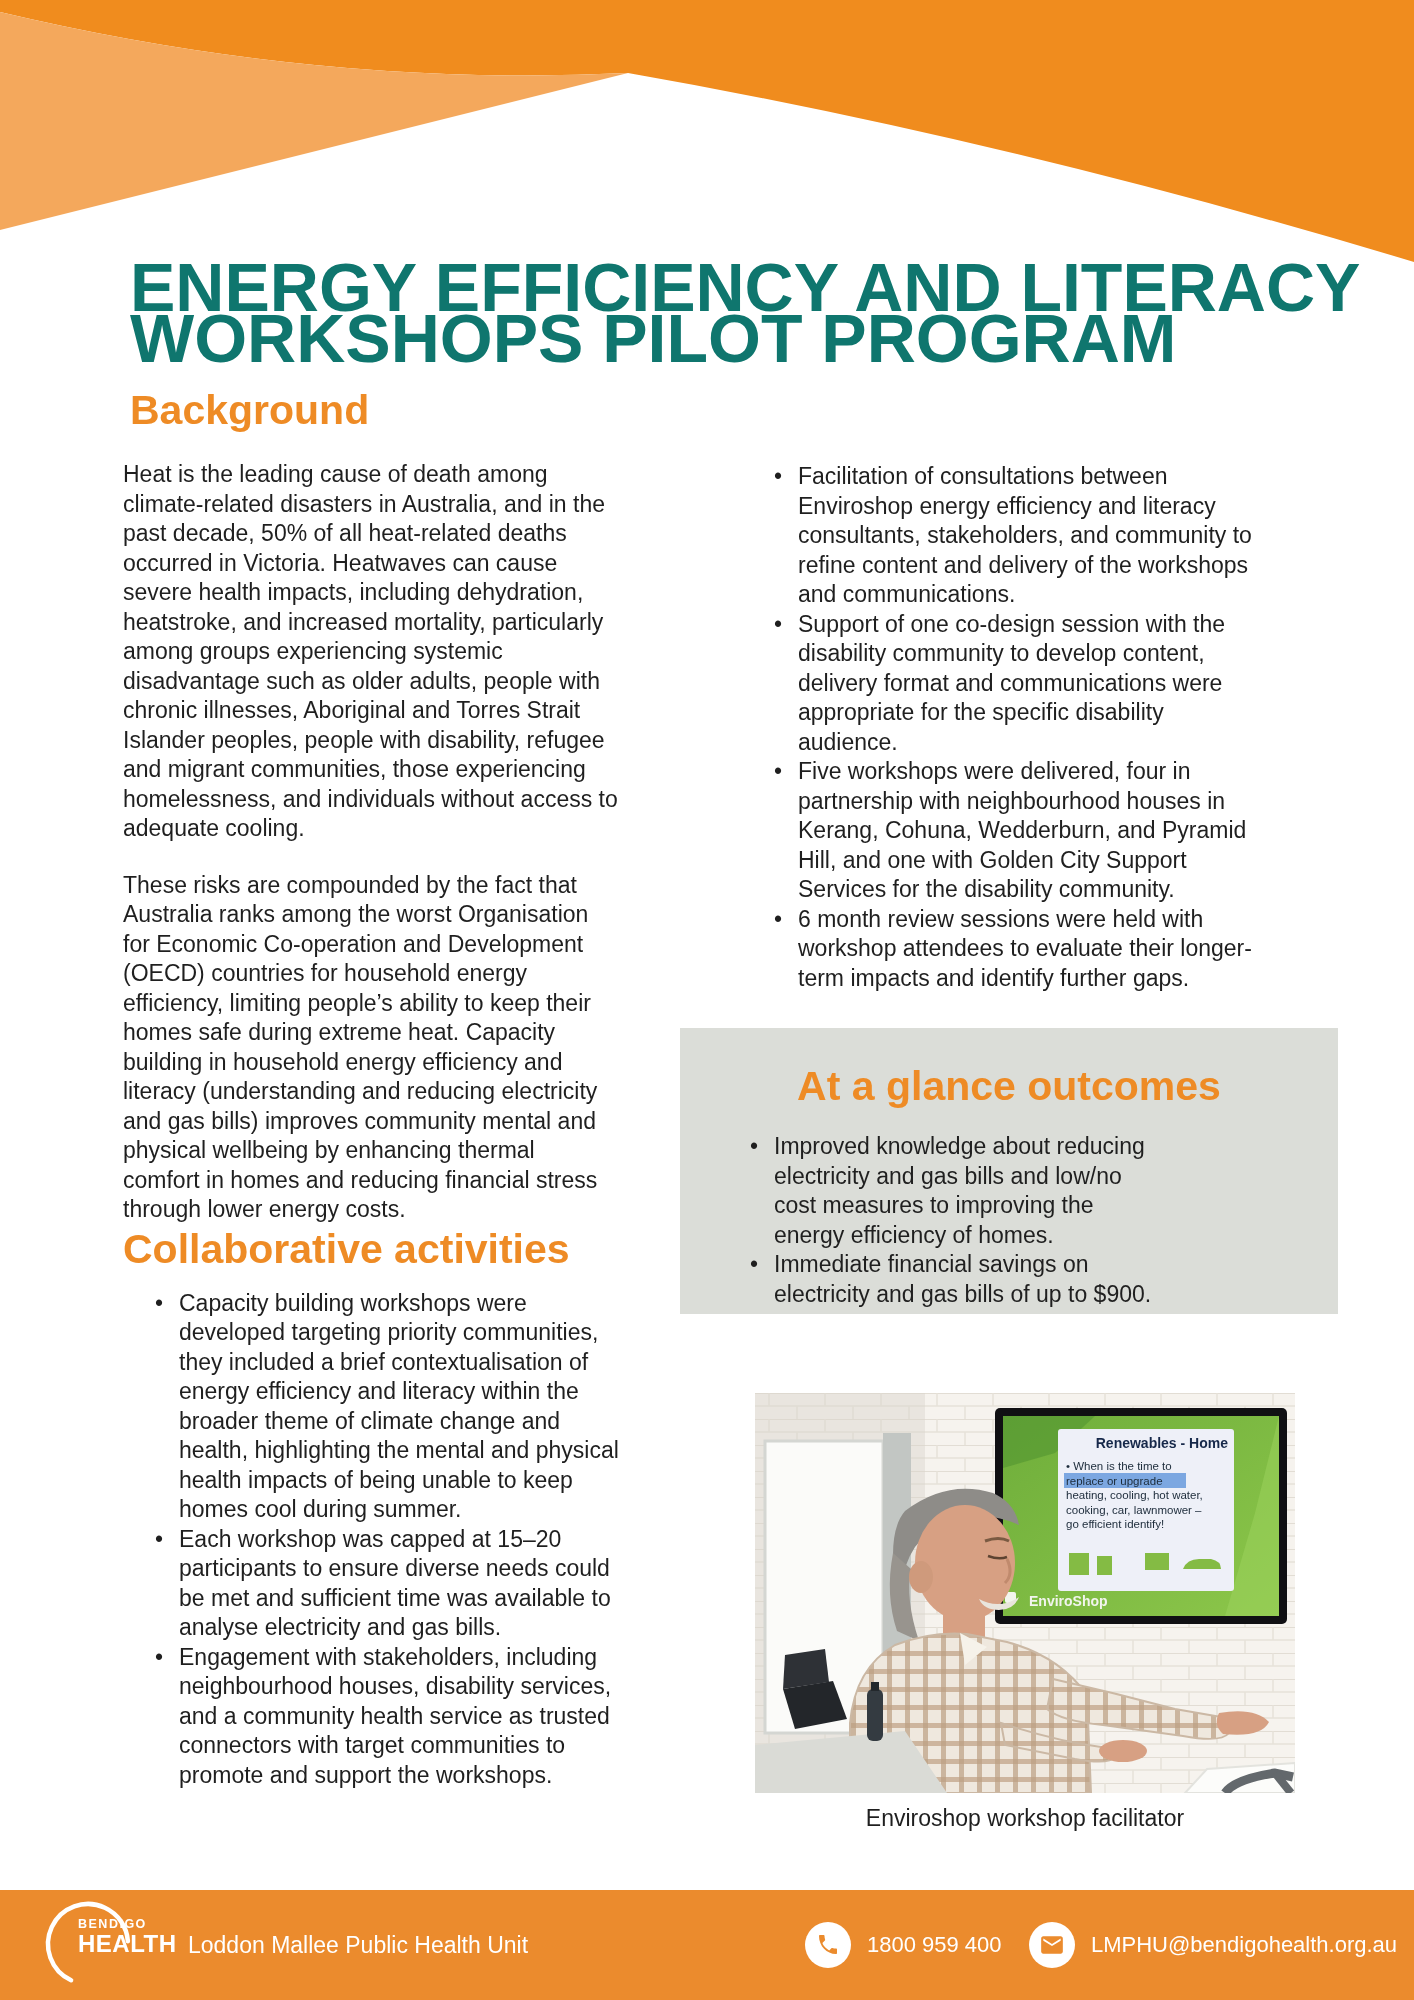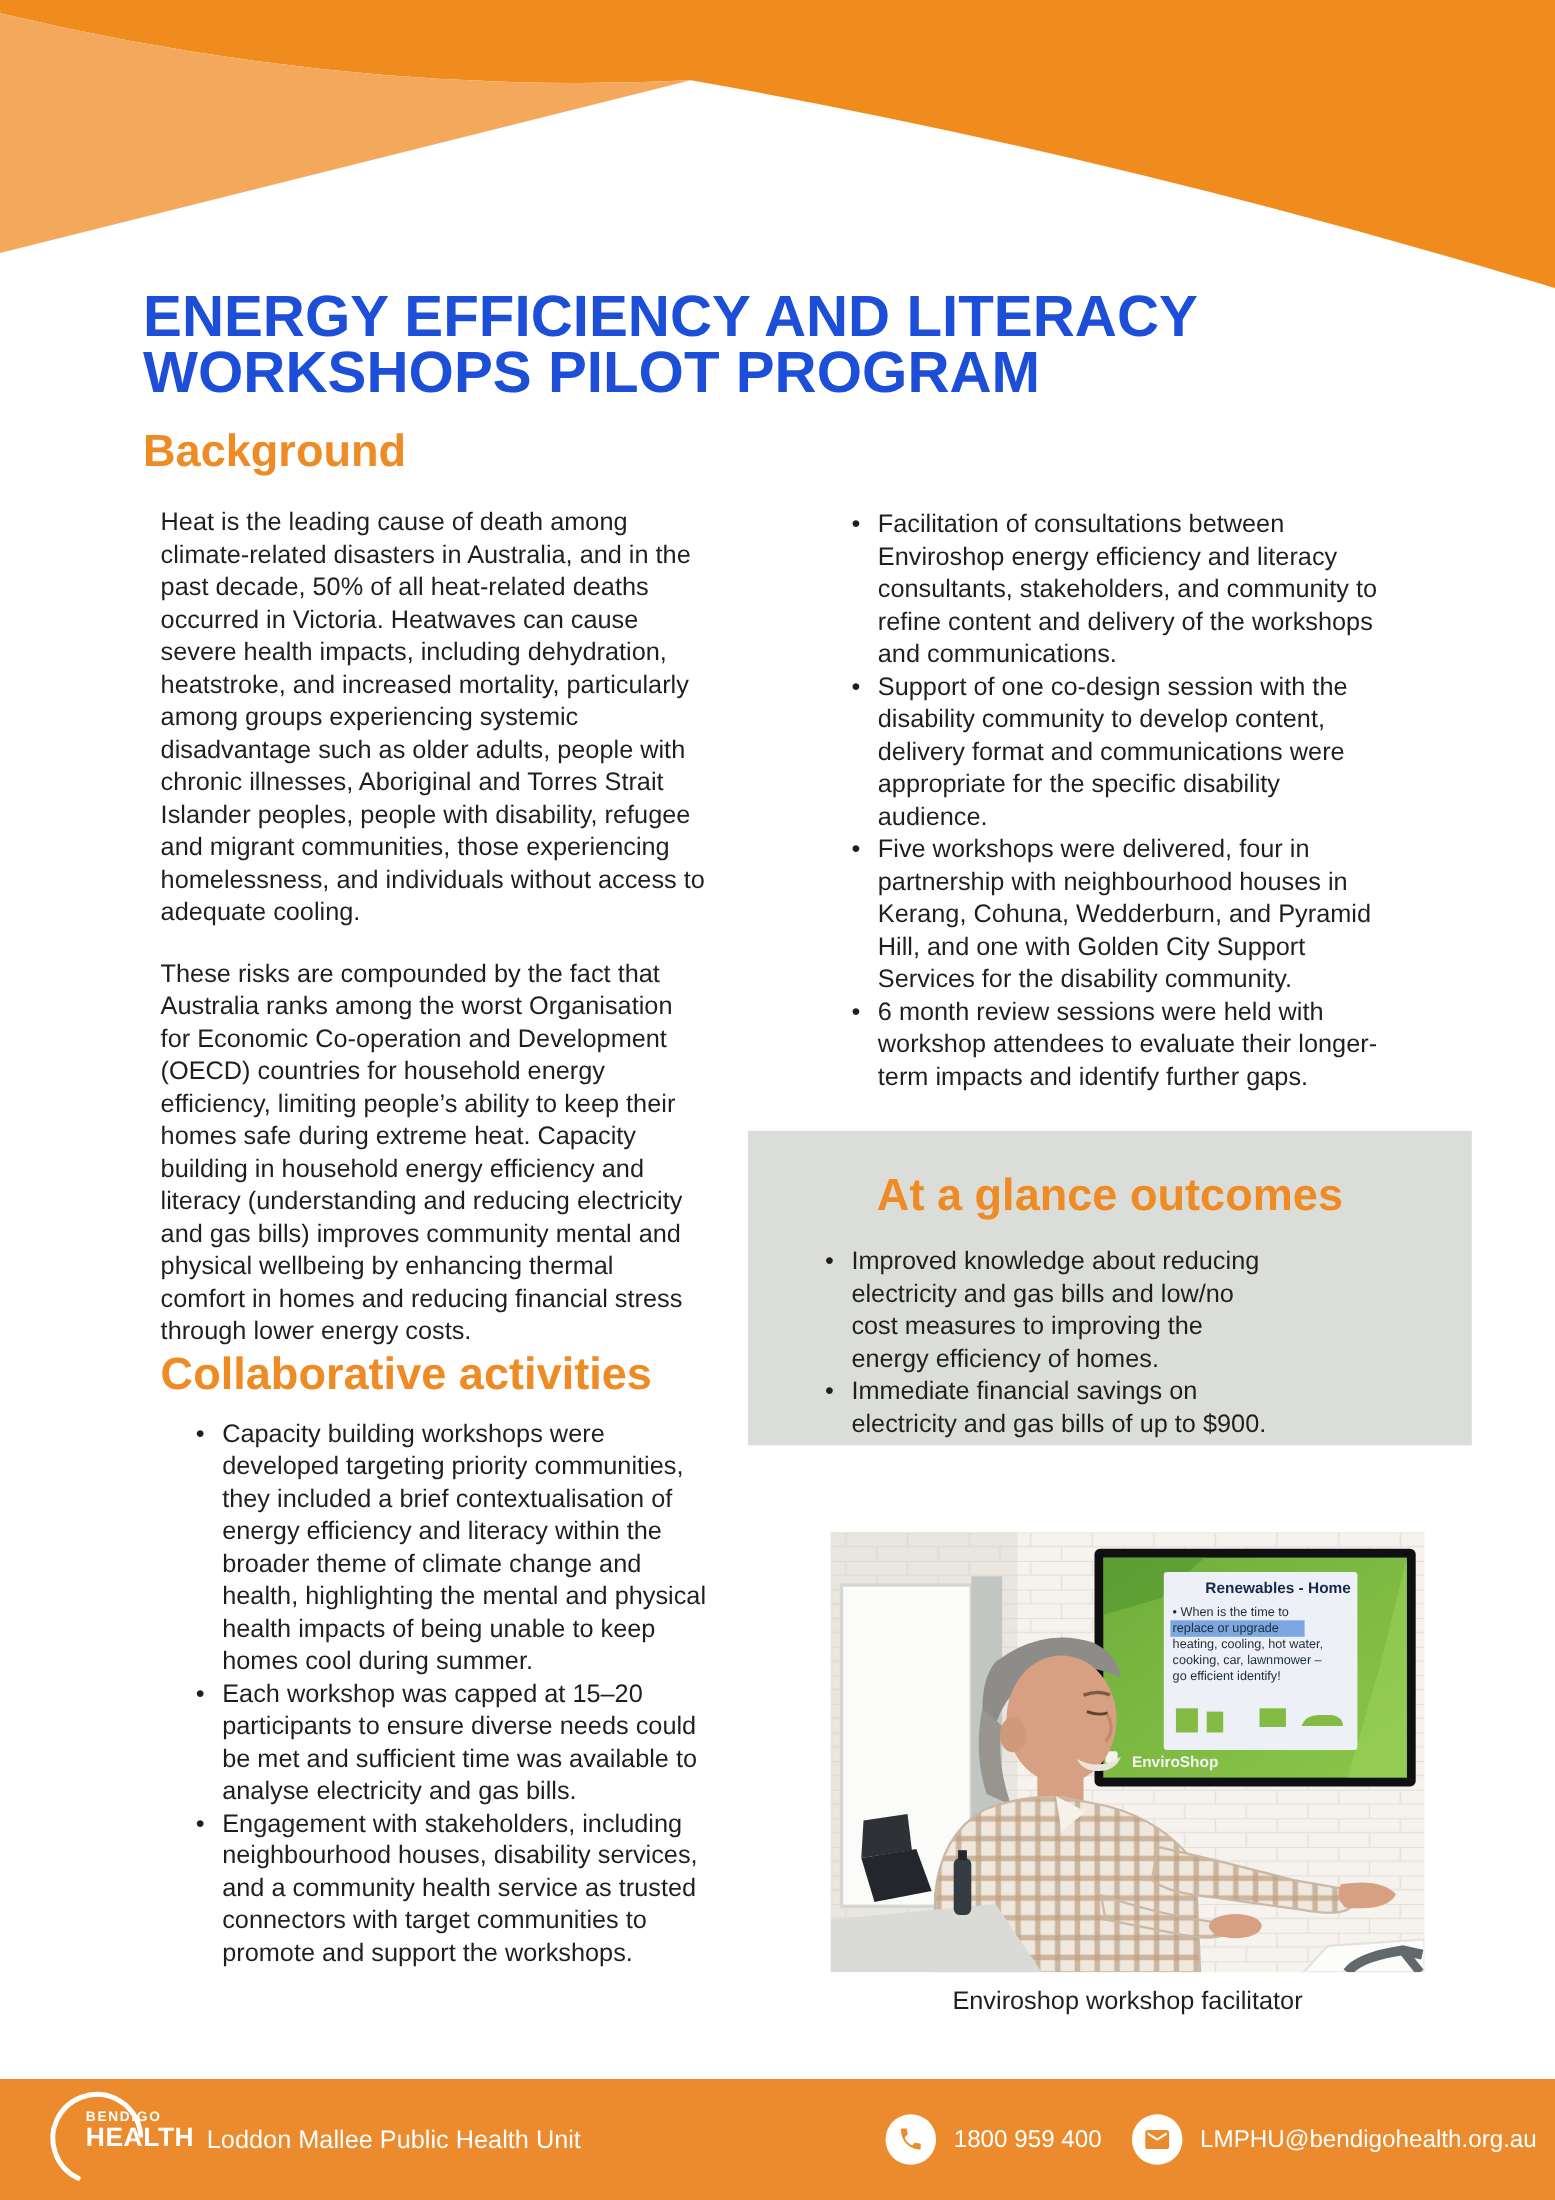--- a/index.html
+++ b/index.html
@@ -1,26 +1,26 @@
 <!DOCTYPE html>
 <html><head>
 <meta charset="utf-8">
 <style>
   html,body{margin:0;padding:0;background:#ffffff;}
   #page{position:relative;width:1414px;height:2000px;background:#ffffff;overflow:hidden;
         font-family:"Liberation Sans",sans-serif;color:#1f1f1f;}
   .hdr-svg{position:absolute;top:0;left:0;}
-  .page-title{position:absolute;left:130px;top:262px;font-size:53px;font-weight:bold;
-              color:#1d4ed8;line-height:51px;letter-spacing:0px;}
+  .page-title{position:absolute;left:130px;top:262px;font-size:68px;font-weight:bold;
+              color:#0f766e;line-height:51px;letter-spacing:0px;}
   h2.sec{font-size:41px;font-weight:bold;color:#EE8B25;margin:0;line-height:48px;}
   .bg-head{position:absolute;left:130px;top:386px;}
   .col{position:absolute;font-size:23px;line-height:29.5px;}
   .col p{margin:0;white-space:pre-line;}
   .col p + p{margin-top:27px;}
-  #left-col{left:146px;top:460px;width:545px;}
+  #left-col{left:123px;top:460px;width:545px;}
   #right-col{left:740px;top:462px;width:620px;}
   .collab-head{margin-top:24px;}
   ul.blist{list-style:none;margin:16px 0 0 26px;padding:0;}
   #right-col ul.blist{margin:0 0 0 28px;}
   ul.blist li{position:relative;padding-left:30px;white-space:pre-line;}
   ul.blist li::before{content:"\2022";position:absolute;left:6px;top:0;}
   #glance-box{position:absolute;left:680px;top:1028px;width:658px;height:286px;
               background:#DBDDD8;font-size:23px;line-height:29.5px;}
   #glance-box h2.sec{text-align:center;margin-top:34px;}
   #glance-box ul.blist{margin:22px 0 0 64px;}

